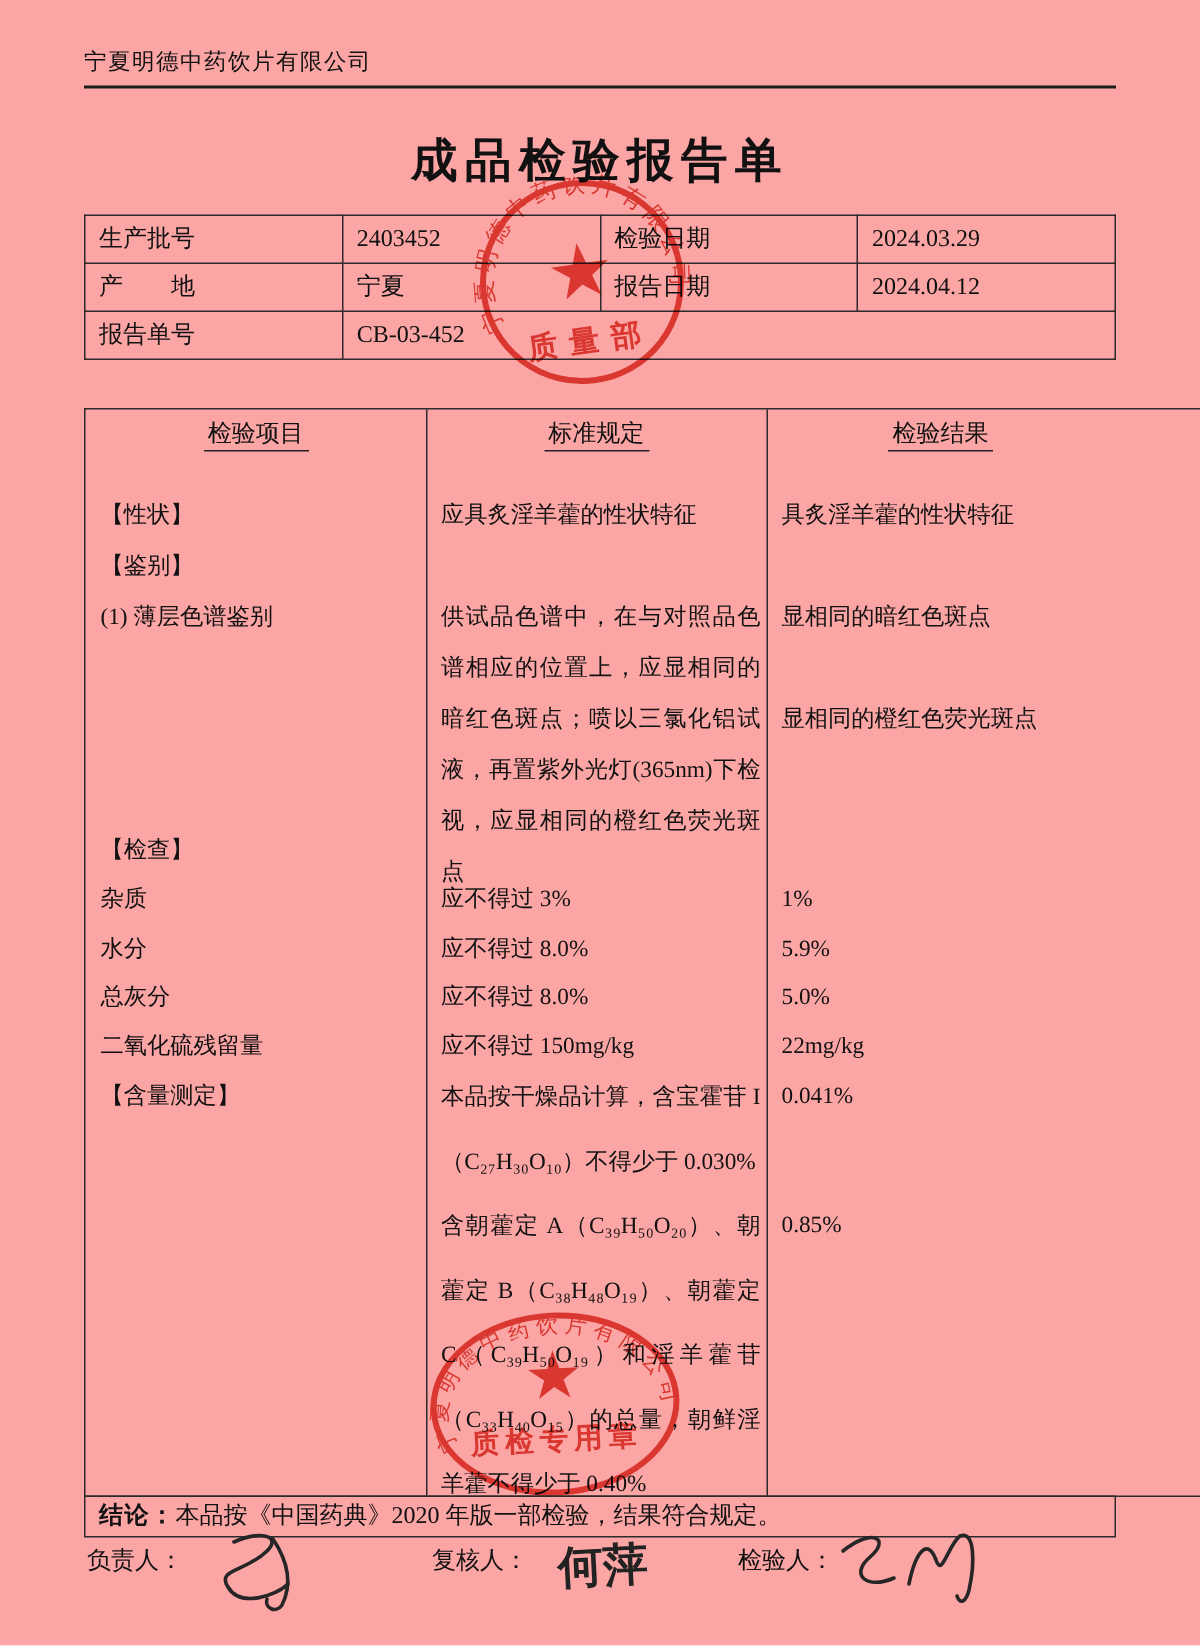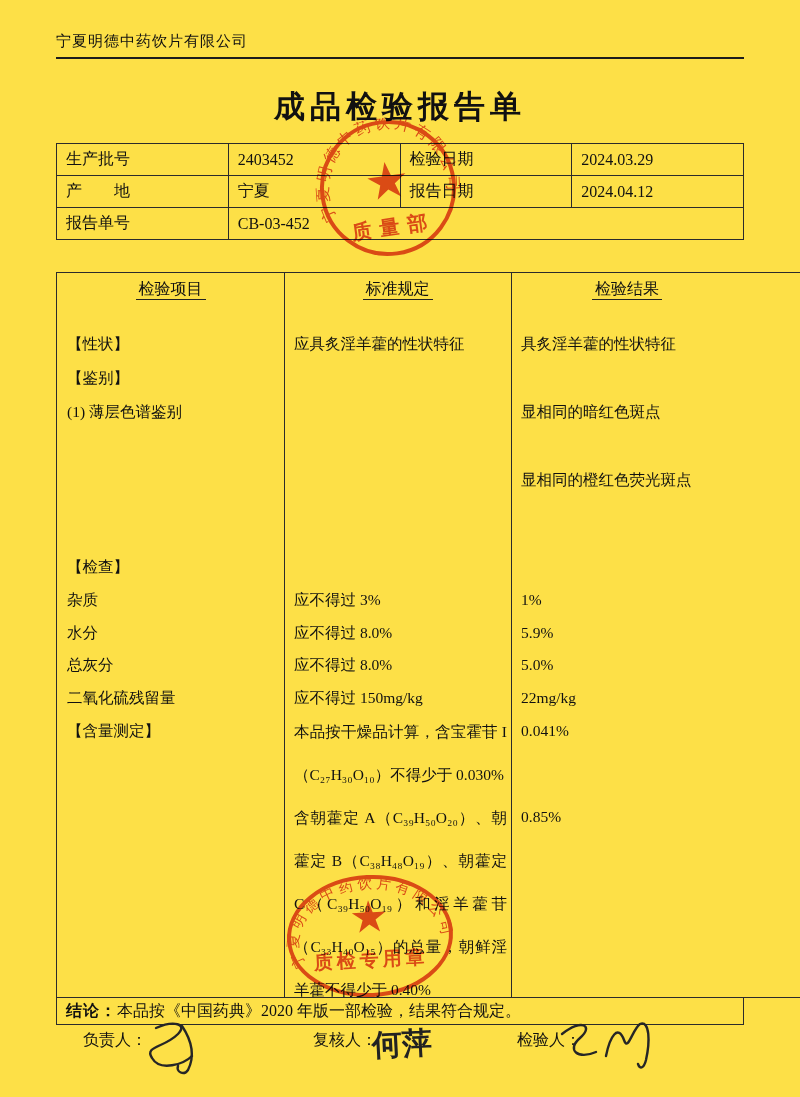--- a/index.html
+++ b/index.html
@@ -1,18 +1,18 @@
 <!DOCTYPE html>
 <html><head>
 <meta charset="utf-8">
 <style>
   * { margin:0; padding:0; box-sizing:border-box; }
   html,body { background:#ffffff; }
   .page {
-    position:relative; width:800px; height:1097px; background:#fde047;
+    position:relative; width:800px; height:1097px; background:#fca5a5;
     font-family:"Liberation Serif","DejaVu Serif",serif; color:#111;
     overflow:hidden;
   }
   .abs { position:absolute; }
 
   
   .hdr-company { left:56px; top:32px; font-size:15px; letter-spacing:1px; }
   .hdr-code   { right:56px; top:32px; font-size:15px; }
   .hdr-rule   { left:56px; top:57px; width:688px; height:0; border-top:2px solid #1c1c1c; }
 
@@ -33,21 +33,21 @@
   .vline { position:absolute; top:0; bottom:0; width:1px; background:#2b2b2b; }
   .colhead { position:absolute; top:6px; text-align:center; font-size:16px; }
   .colhead span { border-bottom:1px solid #222; padding:0 3px 2px 3px; }
   .cell { position:absolute; font-size:15.5px; line-height:20px; white-space:nowrap; }
   .wrap { white-space:normal; text-align:justify; }
 
   
   .concl { left:56px; top:997px; width:688px; height:28px; border:1px solid #2b2b2b;
            font-size:16px; line-height:26px; padding-left:9px; white-space:nowrap; }
   .concl b { letter-spacing:1px;text-align:right; }
-  .foot-label { top:1030px; font-size:16px;margin-left:25px; }
+  .foot-label { top:1030px; font-size:16px; }
   .sig-text { left:372px; top:1024px; font-size:30px; transform:rotate(-3deg);
               font-weight:bold; color:#222; }
   .sig-svg path { stroke:#262626; stroke-width:2.4; fill:none;
                   stroke-linecap:round; stroke-linejoin:round; }
 
   
   .stamp { mix-blend-mode:multiply; opacity:0.86; pointer-events:none; }
   .stamp-top    { left:310px; top:118px; transform:rotate(-8deg); }
   .stamp-bottom { left:284px; top:872px; transform:rotate(-3deg); }
   .stamp text, .stamp textPath { fill:#d6392c; font-family:"Liberation Serif","DejaVu Serif",serif; }
@@ -95,20 +95,21 @@
     <div class="cell" style="left:10px;top:95px">【鉴别】</div>
     <div class="cell" style="left:10px;top:129px">(1) 薄层色谱鉴别</div>
     <div class="cell" style="left:10px;top:284px">【检查】</div>
     <div class="cell" style="left:10px;top:317px">杂质</div>
     <div class="cell" style="left:10px;top:350px">水分</div>
     <div class="cell" style="left:10px;top:382px">总灰分</div>
     <div class="cell" style="left:10px;top:415px">二氧化硫残留量</div>
     <div class="cell" style="left:10px;top:448px">【含量测定】</div>
 
     <div class="cell" style="left:237px;top:61px">应具炙淫羊藿的性状特征</div>
+    <div class="cell wrap" style="left:237px;top:122px;width:213px;line-height:34px">供试品色谱中，在与对照品色谱相应的位置上，应显相同的暗红色斑点；喷以三氯化铝试液，再置紫外光灯(365nm)下检视，应显相同的橙红色荧光斑点</div>
     <div class="cell" style="left:237px;top:317px">应不得过 3%</div>
     <div class="cell" style="left:237px;top:350px">应不得过 8.0%</div>
     <div class="cell" style="left:237px;top:382px">应不得过 8.0%</div>
     <div class="cell" style="left:237px;top:415px">应不得过 150mg/kg</div>
     <div class="cell wrap" style="left:237px;top:437px;width:213px;line-height:43px">本品按干燥品计算，含宝霍苷 I（C₂₇H₃₀O₁₀）不得少于 0.030%</div>
     <div class="cell wrap" style="left:237px;top:523px;width:213px;line-height:43px">含朝藿定 A（C₃₉H₅₀O₂₀）、朝藿定 B（C₃₈H₄₈O₁₉）、朝藿定 C（C₃₉H₅₀O₁₉）和淫羊藿苷（C₃₃H₄₀O₁₅）的总量，朝鲜淫羊藿不得少于 0.40%</div>
 
     <div class="cell" style="left:464px;top:61px">具炙淫羊藿的性状特征</div>
     <div class="cell" style="left:464px;top:129px">显相同的暗红色斑点</div>
     <div class="cell" style="left:464px;top:197px">显相同的橙红色荧光斑点</div>

